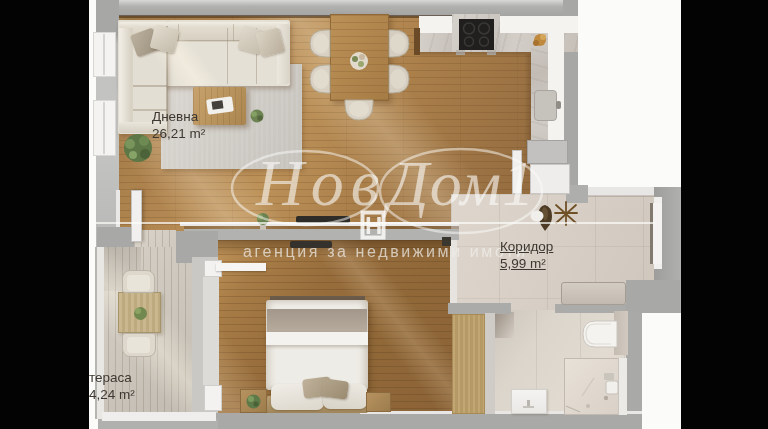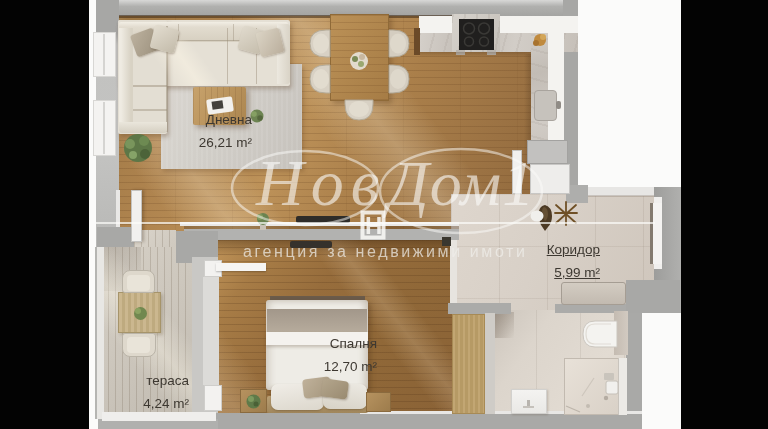--- a/index.html
+++ b/index.html
@@ -1,19 +1,19 @@
 <!DOCTYPE html>
 <html><head>
 <meta charset="utf-8">
 <style>
   html,body{margin:0;padding:0;}
   body{width:768px;height:429px;overflow:hidden;background:#fbfbfa;font-family:"Liberation Sans",sans-serif;}
   #stage{position:relative;width:768px;height:429px;overflow:hidden;}
   .abs{position:absolute;}
-  .lbl{position:absolute;color:#3d3831;font-size:13.5px;line-height:23px;text-align:right;white-space:nowrap;}
+  .lbl{position:absolute;color:#3d3831;font-size:13.5px;line-height:17px;text-align:left;white-space:nowrap;}
 </style>
 </head>
 <body>
 <div id="stage">
 
   <div class="abs" style="left:89px;top:0;width:592px;height:429px;background:#fbfbfa;"></div>
 
   <div class="abs" style="left:118px;top:14px;width:459px;height:217px;
      background:
        repeating-linear-gradient(180deg, rgba(95,60,28,0.20) 0 1px, rgba(0,0,0,0) 1px 7px),
@@ -390,21 +390,20 @@
     <text x="388" y="205" font-family="Liberation Serif,serif" font-style="italic" font-size="64" letter-spacing="1" fill="rgba(252,252,250,0.6)">Дом1</text>
     <rect x="362.5" y="212.5" width="21" height="25" fill="none" stroke="rgba(250,250,248,0.85)" stroke-width="4"></rect>
     <text x="365" y="234" font-family="Liberation Sans,sans-serif" font-size="24" font-weight="bold" fill="rgba(250,250,248,0.85)">H</text>
     <text x="243" y="257" font-family="Liberation Sans,sans-serif" font-size="16" letter-spacing="2.6" fill="rgba(240,238,234,0.72)">агенция за недвижими имоти</text>
   </svg>
 
   <div class="lbl" style="left:152px;top:108px;width:100px;">Дневна<br>26,21 m²</div>
 
   <div class="lbl" style="left:500px;top:238px;width:100px;text-decoration:underline;">Коридор<br>5,99 m²</div>
 
-  <div class="lbl" style="left:277px;top:332px;width:100px;">Спалня<br>12,70 m²</div>
 
 
   <div class="lbl" style="left:89px;top:369px;width:100px;">тераса<br>4,24 m²</div>
 
   <div class="abs" style="left:0;top:0;width:89px;height:429px;background:#030303;"></div>
 
   <div class="abs" style="left:681px;top:0;width:87px;height:429px;background:#030303;"></div>
 </div>
 
 </body></html>

